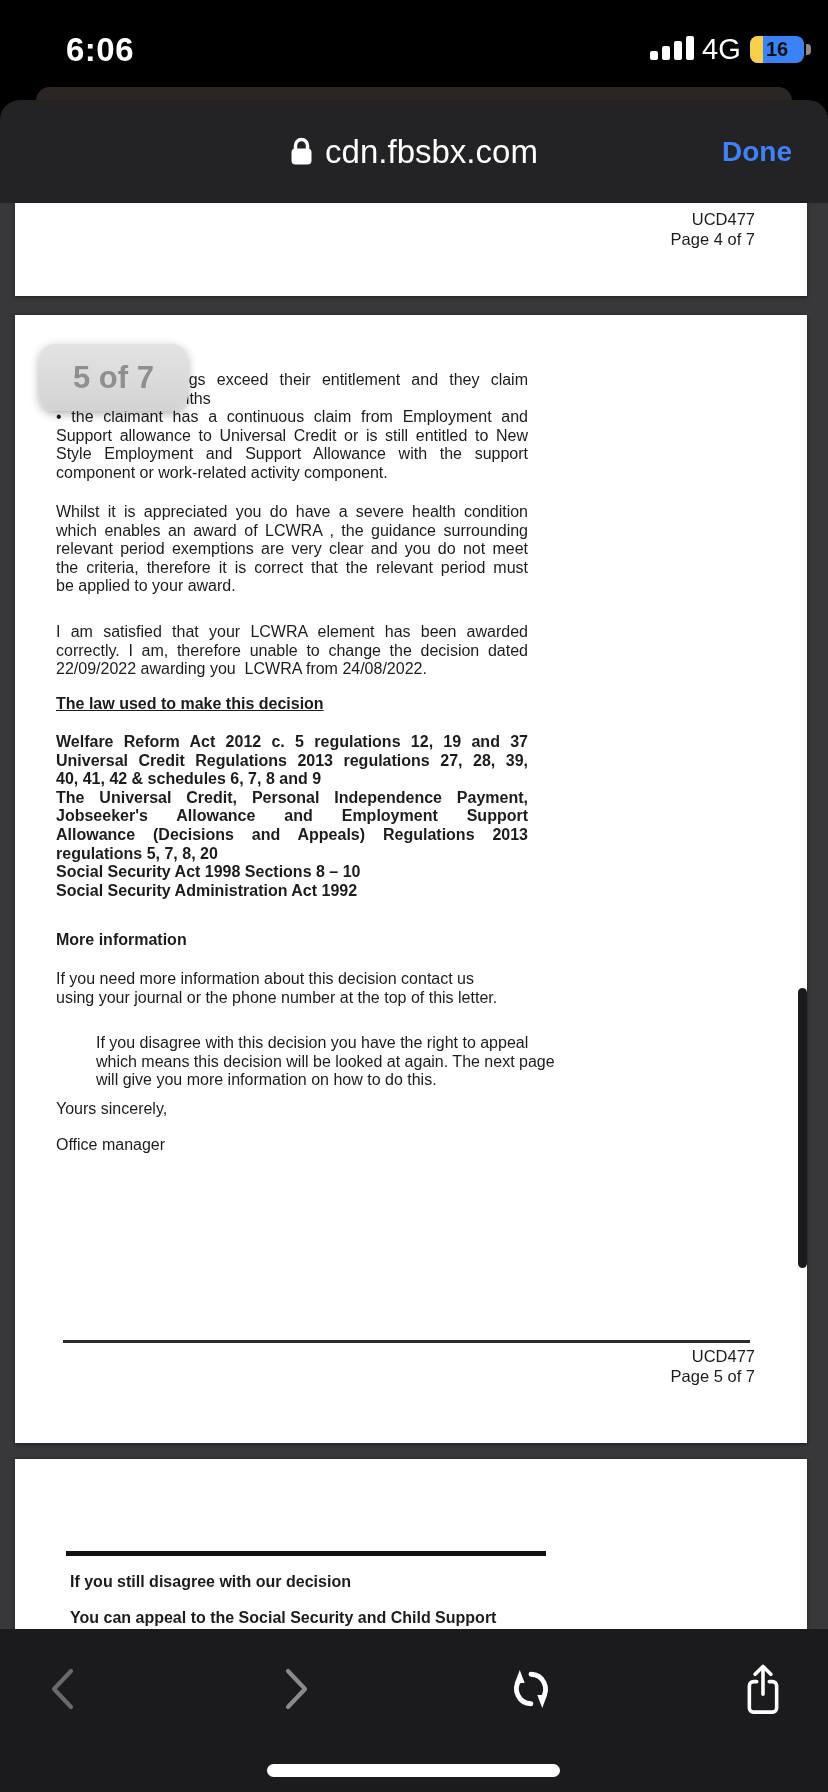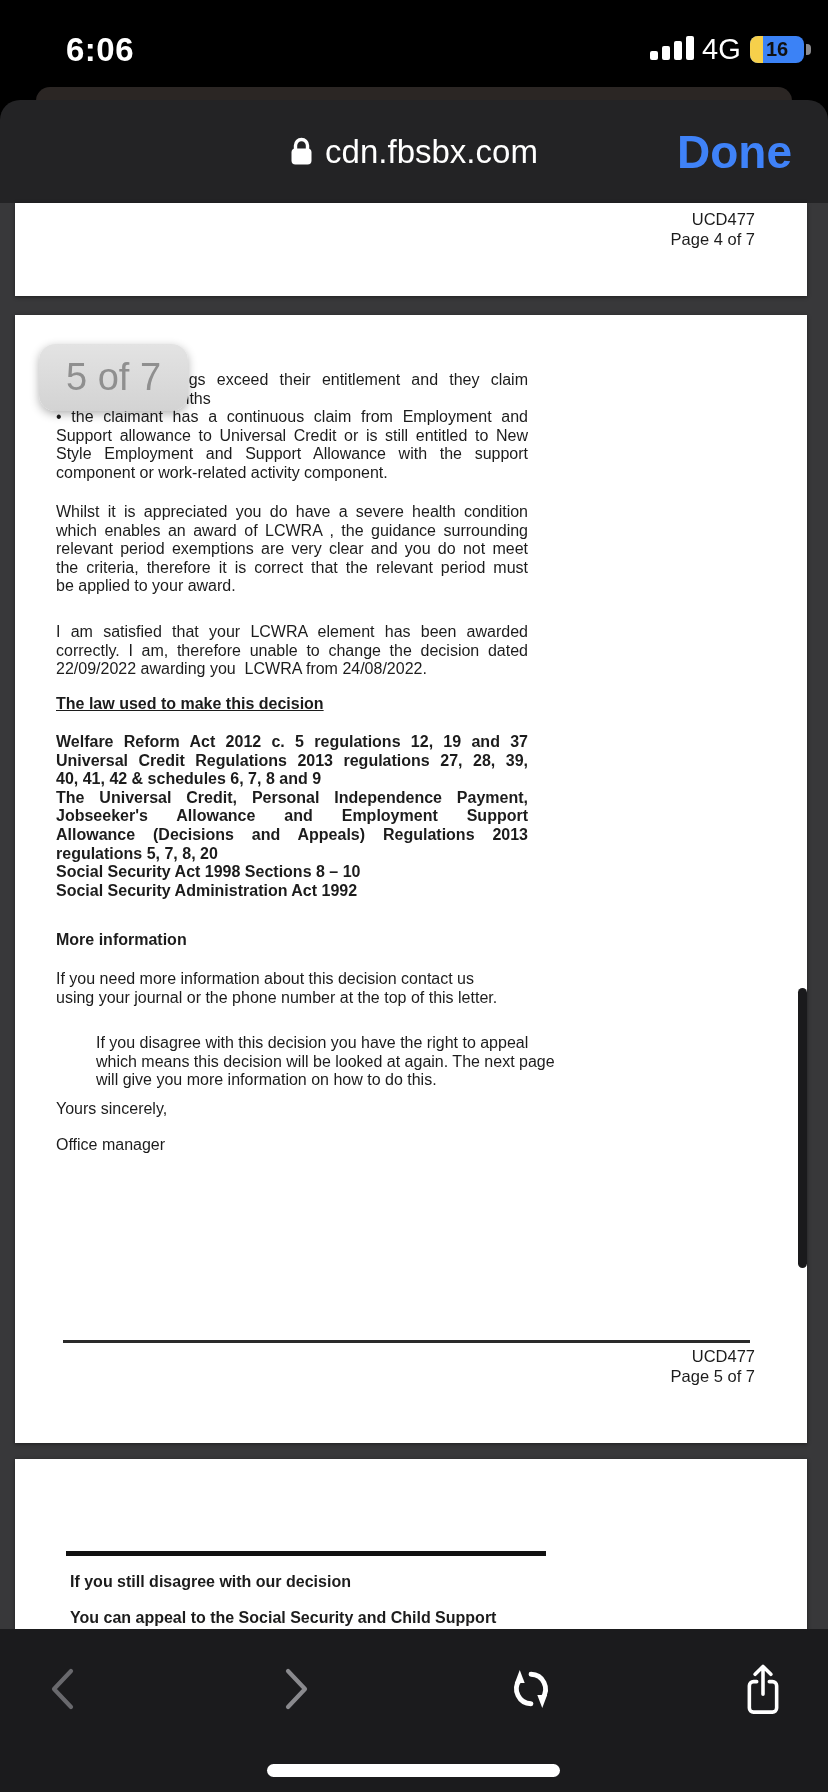--- a/index.html
+++ b/index.html
@@ -20,21 +20,21 @@
   .battery .lvl{position:absolute;left:0;top:0;bottom:0;width:13px;background:#f6d04b;}
   .battery .pct{position:absolute;left:0;right:0;top:2px;text-align:center;font-size:20px;font-weight:700;color:#111;}
   .battery-cap{position:absolute;left:806px;top:44px;width:5px;height:11px;background:#8a8a8e;border-radius:0 4px 4px 0;}
 
   
   .sheet-behind{position:absolute;left:36px;top:87px;width:756px;height:30px;background:#2b2624;border-radius:14px 14px 0 0;}
   .header{position:absolute;left:0;top:100px;width:828px;height:103px;background:#232325;border-radius:20px 20px 0 0;}
   .header-center{position:absolute;left:0;top:0;width:100%;height:100%;display:flex;align-items:center;justify-content:center;gap:12px;}
   .lock{width:23px;height:29px;}
   .domain{font-size:33px;color:#fff;font-weight:500;}
-  .done{position:absolute;right:36px;top:50%;transform:translateY(-50%);font-size:46px;font-weight:600;color:#3f82f8;background:none;border:none;padding:0;cursor:pointer;font-family:inherit;}
+  .done{position:absolute;right:36px;top:50%;transform:translateY(-50%);font-size:28px;font-weight:600;color:#3f82f8;background:none;border:none;padding:0;cursor:pointer;font-family:inherit;}
 
   
   .content{position:absolute;left:0;top:203px;width:828px;height:1589px;background:#38383a;}
   .page{position:absolute;left:15px;width:792px;background:#fff;box-shadow:0 1px 4px rgba(0,0,0,.45);}
   .page4{top:0;height:93px;}
   .page5{top:112px;height:1128px;}
   .page6{top:1256px;height:333px;}
   .pgfooter{position:absolute;right:52px;text-align:right;font-size:16.5px;line-height:19.5px;color:#1c1c1c;}
   .page4 .pgfooter{top:7px;}
   .page5 .pgfooter{top:1032px;}
@@ -44,21 +44,21 @@
   .block.bold{font-weight:700;}
   .block.underline{text-decoration:underline;}
   .line{white-space:pre-wrap;}
   .line.st{text-align:justify;text-align-last:justify;white-space:normal;}
   .page6 .block{left:55px;width:640px;}
   .thick-line{position:absolute;left:51px;top:92px;width:480px;height:5px;background:#111;}
 
   
   .pill{position:absolute;left:39px;top:141px;width:149px;height:67px;background:linear-gradient(#e3e3e3,#d3d3d3);
         border-radius:16px;box-shadow:0 3px 10px rgba(0,0,0,.3);display:flex;align-items:center;justify-content:center;}
-  .pill span{font-size:38px;font-weight:400;color:#8f8f8f;}
+  .pill span{font-size:31px;font-weight:700;color:#8f8f8f;}
 
   
   .scrollbar{position:absolute;left:798px;top:785px;width:9px;height:280px;background:#1a1a1c;border-radius:4.5px;}
 
   
   .toolbar{position:absolute;left:0;top:1629px;width:828px;height:163px;background:#1b1b1d;}
   .tb-btn{position:absolute;top:20px;width:80px;height:80px;background:none;border:none;padding:0;cursor:pointer;
           display:flex;align-items:center;justify-content:center;}
   .tb-back{left:22px;}
   .tb-fwd{left:257px;}

